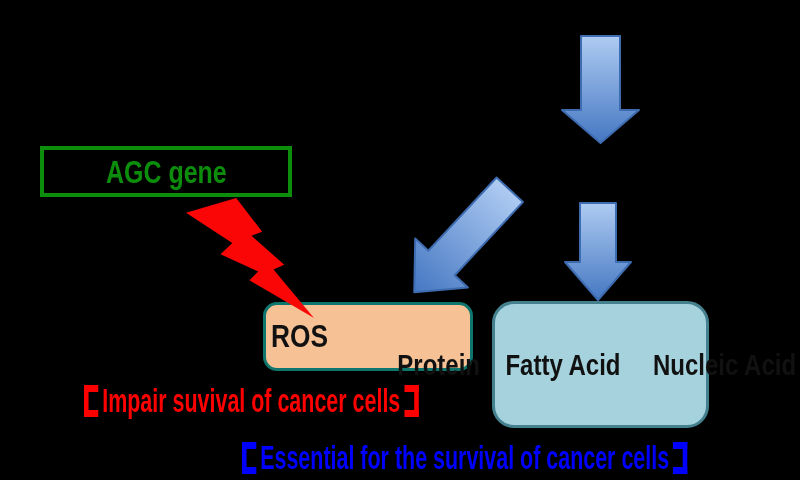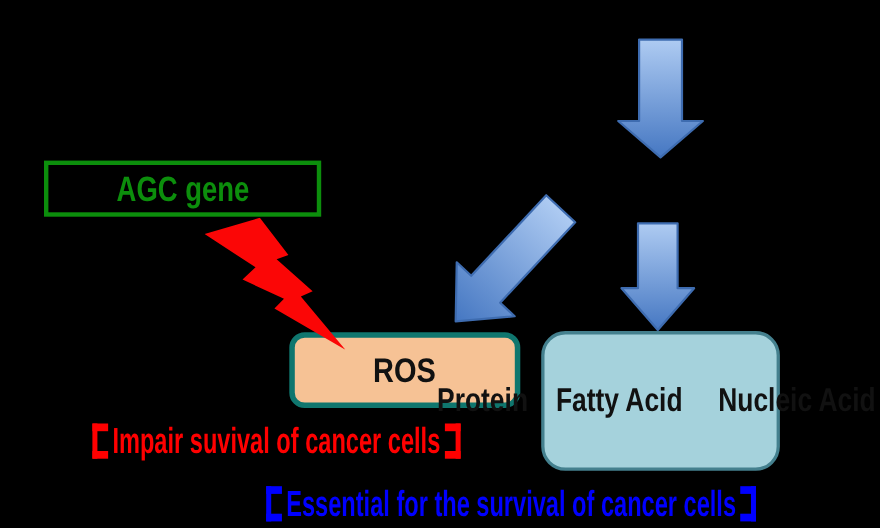--- a/index.html
+++ b/index.html
@@ -24,23 +24,23 @@
     color:#0c8e0c; font-weight:bold; font-size:32px; line-height:32px;
     display:inline-block; transform:scaleX(0.78); transform-origin:center;
     white-space:nowrap;
   }
 
   
   .ros-box {
     position:absolute; left:263px; top:302px; width:210px; height:69px;
     box-sizing:border-box;
     background:#f6c295;
-    border:5px solid #0f766e;
+    border:3px solid #0f766e;
     border-radius:14px;
-    display:flex; align-items:center; justify-content:center;
+    display:flex; align-items:center; 
   }
   .ros-box .lbl {
     color:#111; font-weight:bold; font-size:31px; line-height:31px;
     display:inline-block; transform:scaleX(0.85); white-space:nowrap;
   }
 
   
   .macro-box {
     position:absolute; left:492px; top:301px; width:217px; height:127px;
     box-sizing:border-box;

